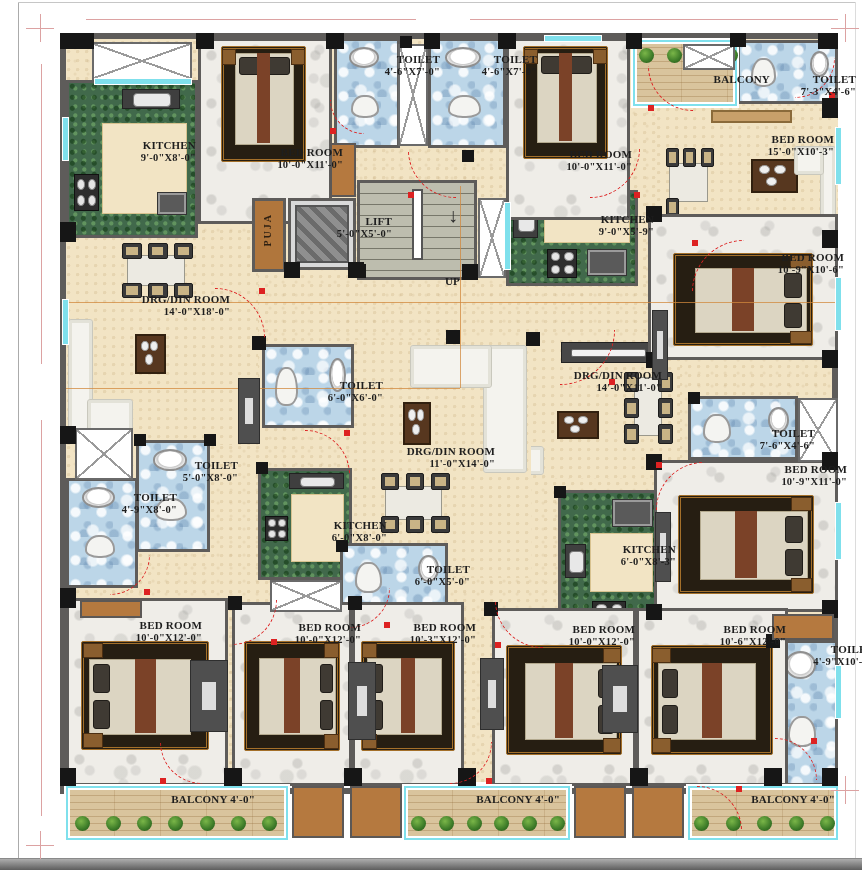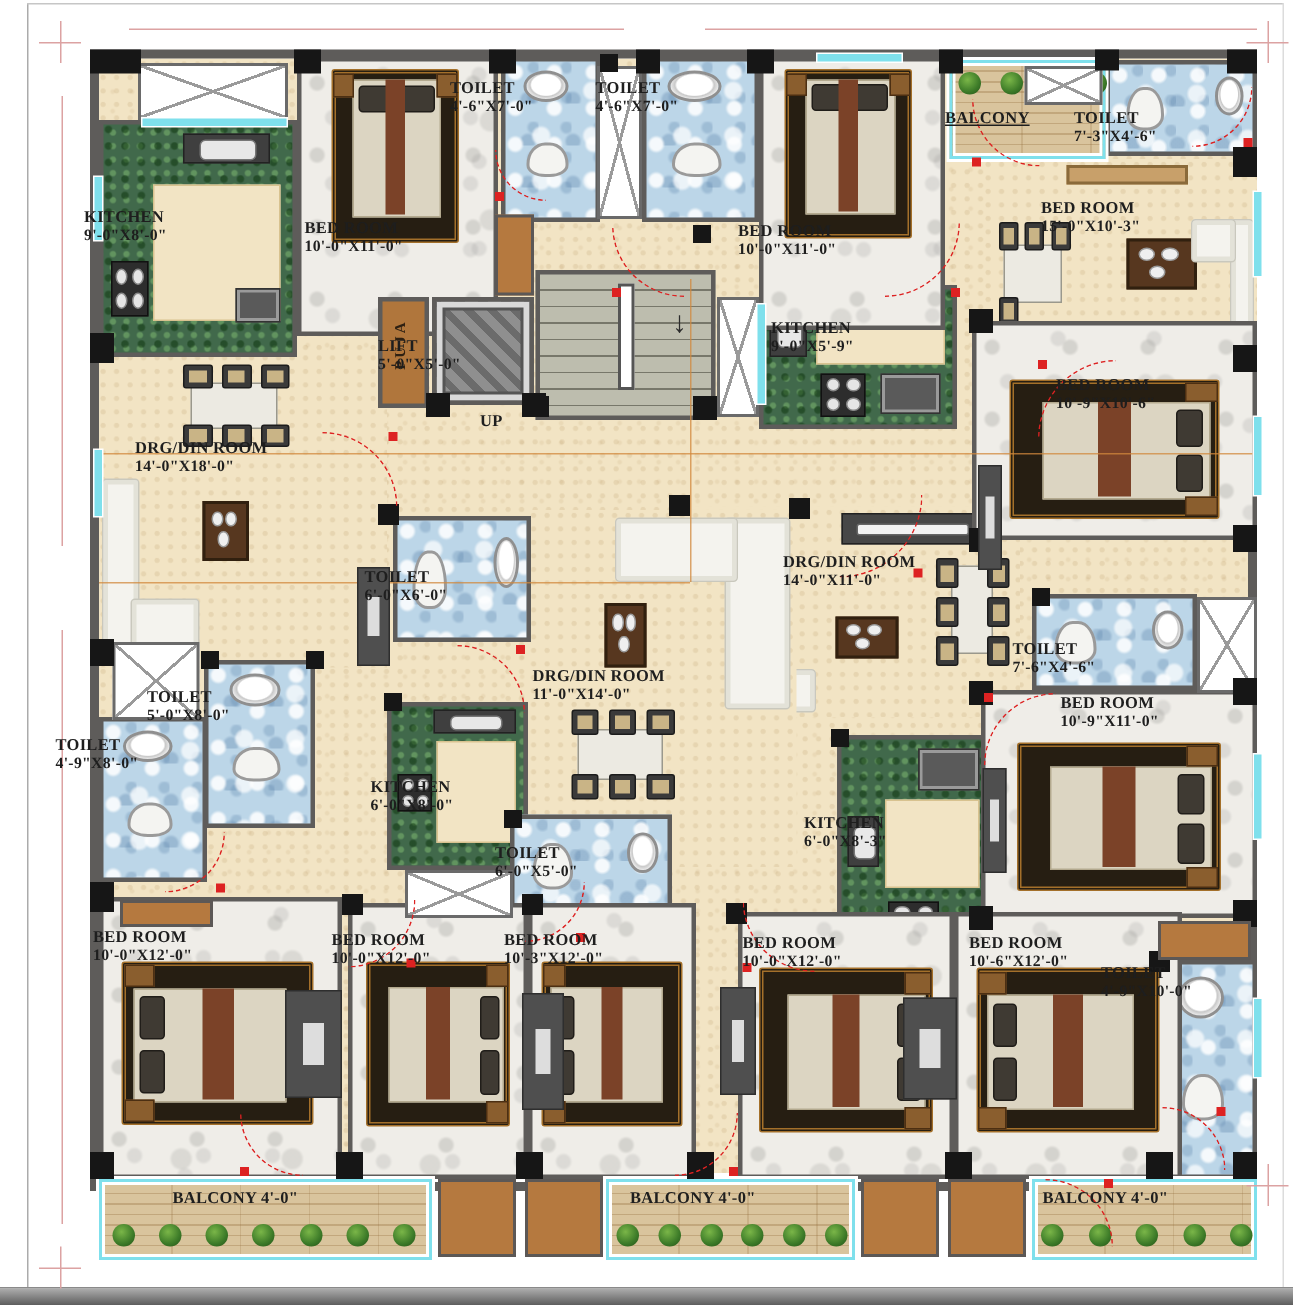--- a/index.html
+++ b/index.html
@@ -43,21 +43,21 @@
         background-image:repeating-linear-gradient(0deg,rgba(140,100,50,.30) 0 1px,transparent 1px 7px),
                          repeating-linear-gradient(90deg,rgba(140,100,50,.20) 0 1px,transparent 1px 46px);
         border:2px solid var(--window_cyan)!important;box-shadow:inset 0 0 0 2px #ffffff,0 0 0 2px #ffffff;}
   .floor-stairs{background-color:var(--stair_gray);
         background-image:repeating-linear-gradient(180deg,transparent 0 10px,#77776a 10px 11px);}
   .floor-lift{background-color:#8f8f8f;
         background-image:repeating-linear-gradient(45deg,rgba(40,40,40,.35) 0 5px,transparent 5px 11px);
         box-shadow:inset 0 0 0 4px #d9d9d9,inset 0 0 0 6px #555;}
   .floor-puja{background-color:var(--puja_brown);}
   
-  .lbl{position:absolute;width:140px;margin-left:-70px;text-align:left;z-index:30;
+  .lbl{position:absolute;width:140px;margin-left:-70px;text-align:right;z-index:30;
        color:#1e1e1e;font-size:11px;line-height:1.18;font-weight:bold;letter-spacing:.2px;pointer-events:none;}
   .lbl .dims{font-size:10.5px;}
   .lbl-v{position:absolute;z-index:30;color:#2e2012;font-size:10px;font-weight:bold;letter-spacing:2px;
        writing-mode:vertical-rl;transform:rotate(180deg);pointer-events:none;}
   
   .f{position:absolute;box-sizing:border-box;}
   .f-bed .rug{position:absolute;inset:0;background:#261e12;border:3px double #a4702a;border-radius:2px;}
   .f-bed .mat{position:absolute;background:#dcd5c2;border:1px solid #b3a98e;}
   .f-bed .pil{position:absolute;background:#3f3a33;border:1px solid #201d19;border-radius:3px;}
   .f-bed .run{position:absolute;background:#7b4228;}
@@ -562,34 +562,34 @@
       <div class="dims">10'-3"X12'-0"</div>
     </div>
     <div class="lbl" style="left: 565px; top: 623px;">
       <div>BED ROOM</div>
       <div class="dims">10'-0"X12'-0"</div>
     </div>
     <div class="lbl" style="left: 716px; top: 623px;">
       <div>BED ROOM</div>
       <div class="dims">10'-6"X12'-0"</div>
     </div>
-    <div class="lbl" style="left: 700px; top: 73px; text-decoration: underline;">
+    <div class="lbl" style="left: 700px; top: 73px;">
       <div>BALCONY</div>
     </div>
     <div class="lbl" style="left: 185px; top: 793px;">
       <div>BALCONY 4'-0"</div>
     </div>
     <div class="lbl" style="left: 490px; top: 793px;">
       <div>BALCONY 4'-0"</div>
     </div>
     <div class="lbl" style="left: 765px; top: 793px;">
       <div>BALCONY 4'-0"</div>
     </div>
     <div class="lbl-v" style="left: 262px; top: 213px;">PUJA</div>
-    <div class="lbl" style="left: 322px; top: 225px;">
+    <div class="lbl" style="left: 322px; top: 215px;">
       <div>LIFT</div>
       <div class="dims">5'-0"X5'-0"</div>
     </div>
     <div class="lbl" style="left: 390px; top: 275px;">
       <div>UP</div>
     </div>
     <div class="col" style="left: 60px; top: 33px; width: 34px; height: 16px; position: absolute;"></div>
     <div class="col" style="left: 196px; top: 33px; width: 18px; height: 16px; position: absolute;"></div>
     <div class="col" style="left: 326px; top: 33px; width: 18px; height: 16px; position: absolute;"></div>
     <div class="col" style="left: 424px; top: 33px; width: 16px; height: 16px; position: absolute;"></div>

